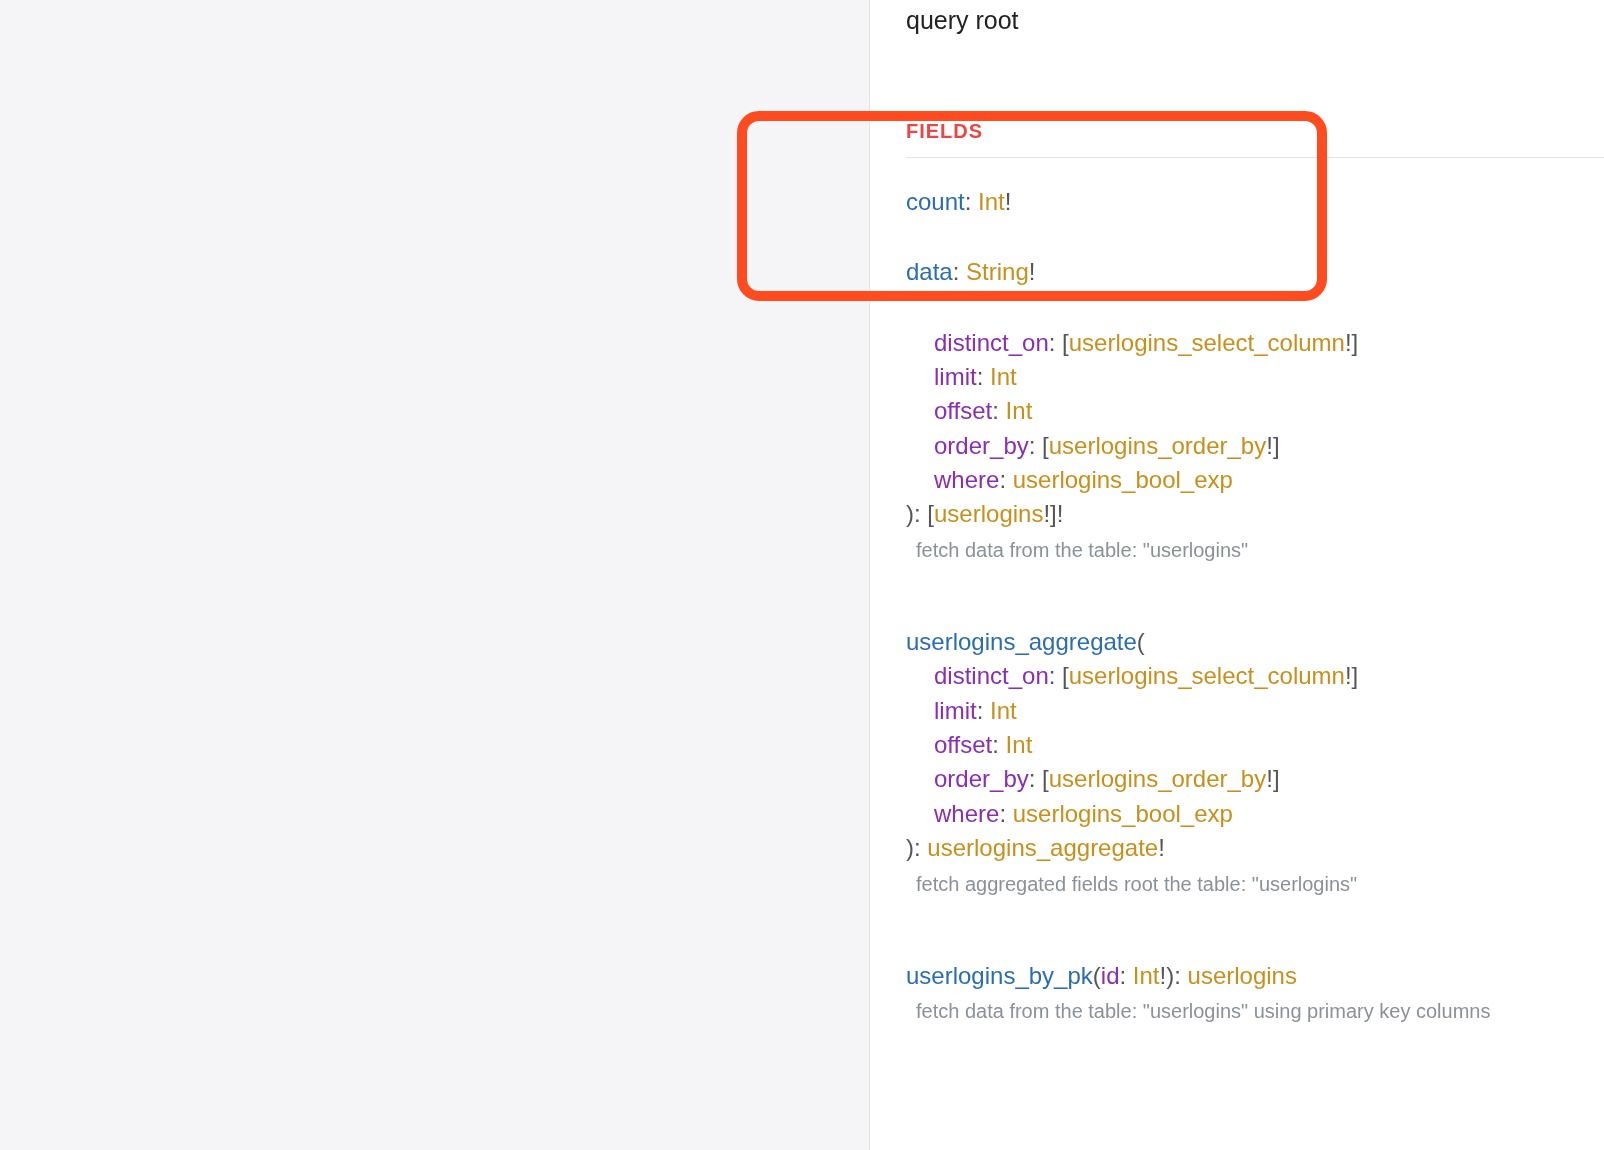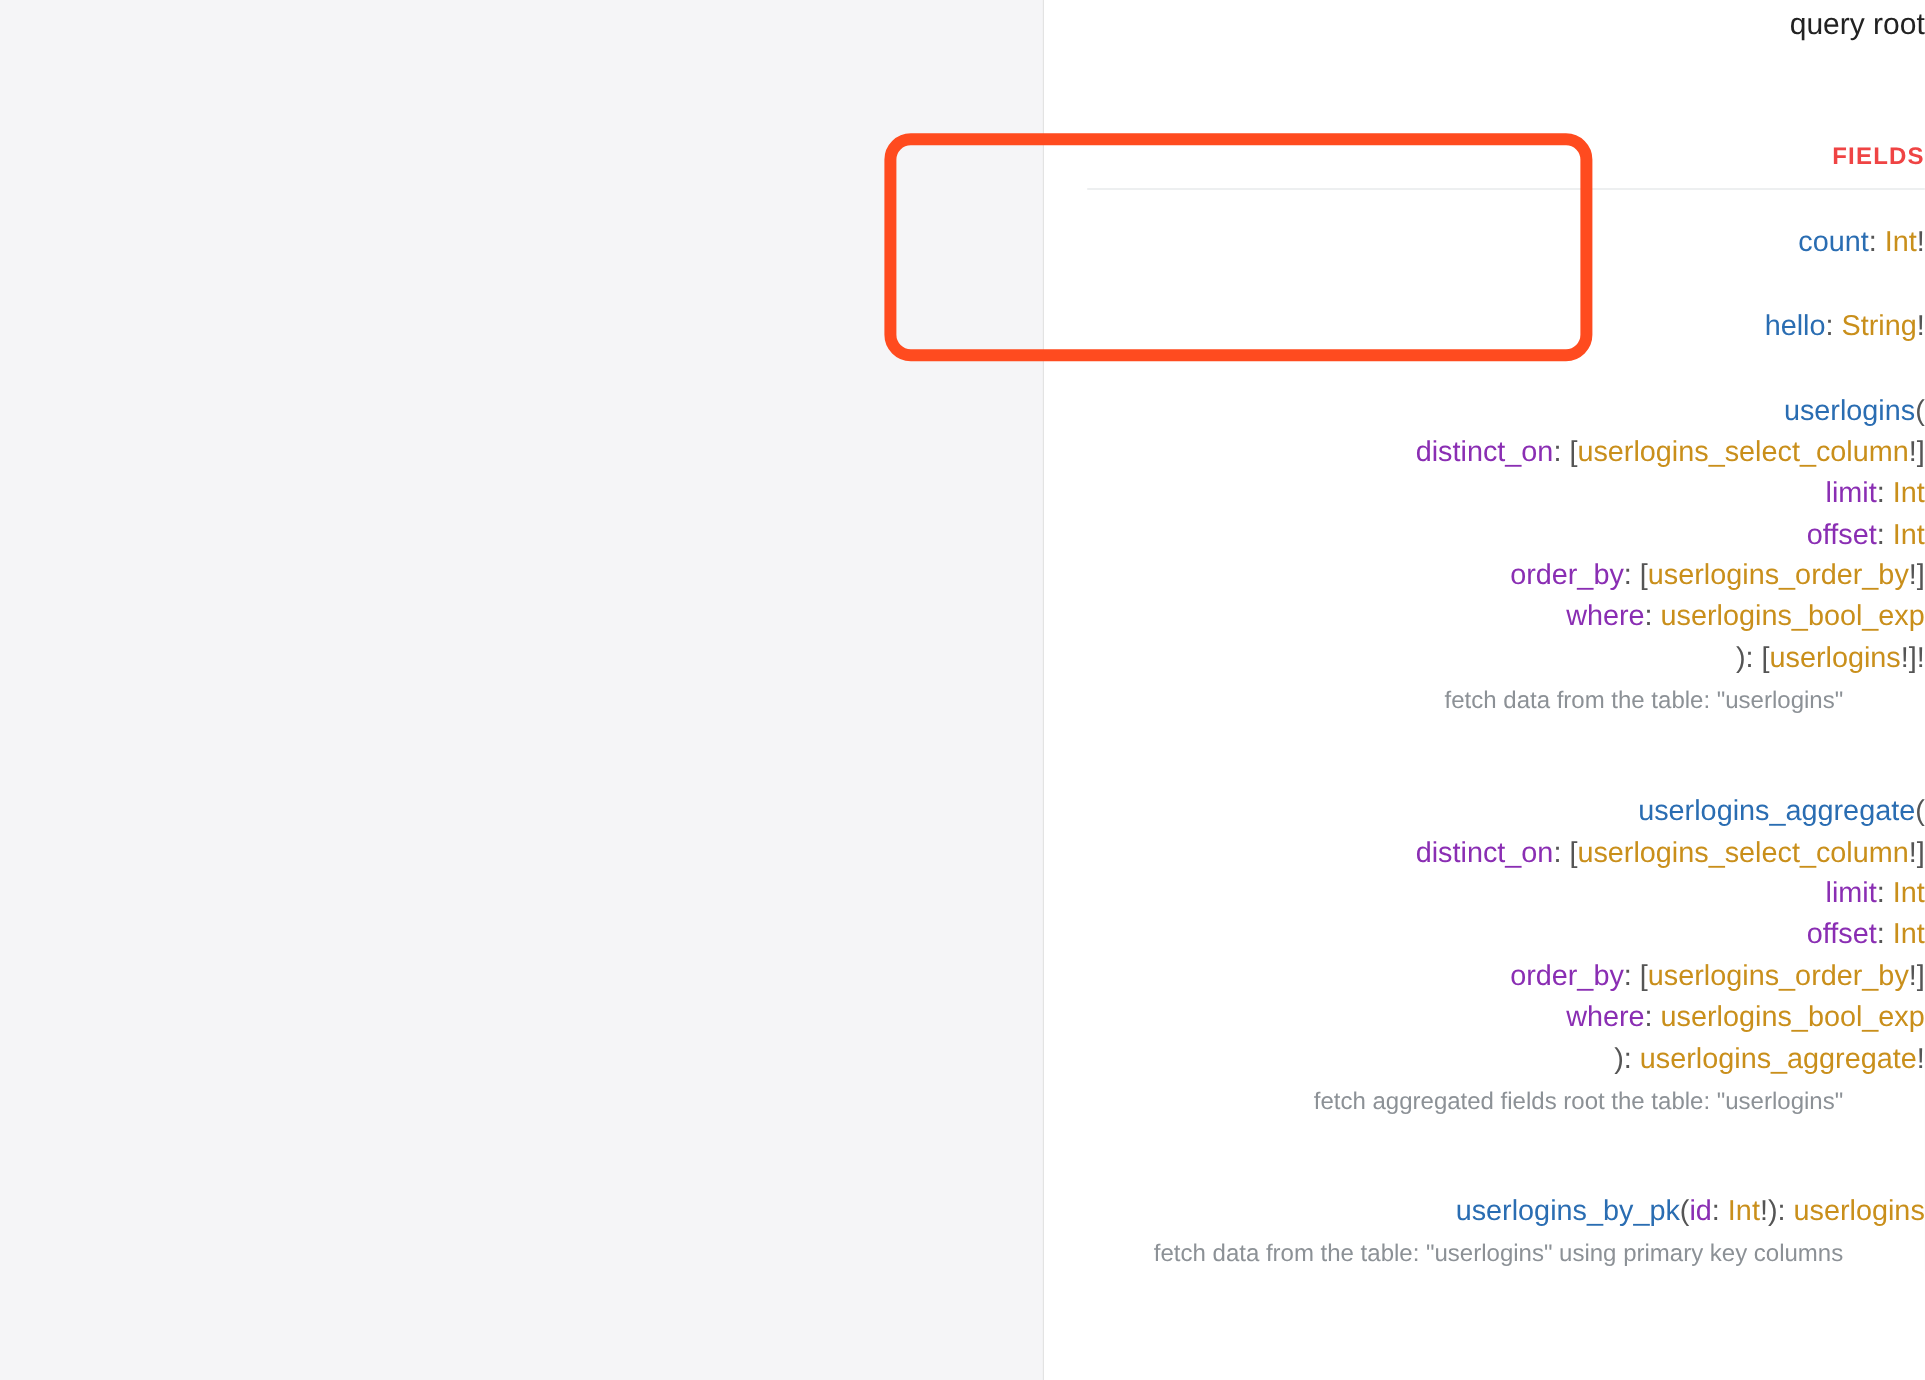--- a/index.html
+++ b/index.html
@@ -16,21 +16,20 @@
     width: 870px; height: 1150px;
     background: #f5f5f7;
     border-right: 1px solid #e3e3e3;
   }
   .right-pane {
     position: absolute;
     left: 870px; top: 0;
     width: 734px; height: 877px;
     background: #fff;
     padding: 0 0 0 36px;
-    text-align: right;
   }
   .root-desc {
     color: #222;
     font-size: 25px;
     padding-top: 4px;
     padding-bottom: 10px;
   }
   .fields-label {
     color: #ef4444;
     letter-spacing: 1px;
@@ -85,29 +84,26 @@
   <div class="fields-label">FIELDS</div>
   <hr class="divider">
 
   <div class="field-block">
     <span class="blue typelink">count</span><span class="plain">: </span><span class="gold typelink">Int</span><span class="bang">!</span>
   </div>
 
   <div class="gap-sm"></div>
 
   <div class="field-block">
-    <span class="blue typelink">hello</span><span class="plain">: </span><span class="gold typelink">String</span><span class="bang">!</span>
+    <span class="blue typelink">data</span><span class="plain">: </span><span class="gold typelink">String</span><span class="bang">!</span>
   </div>
 
   <div class="gap-sm"></div>
 
   <div class="field-block">
-    <div class="field-line">
-      <span class="blue typelink">userlogins</span><span class="plain">(</span>
-    </div>
     <div class="field-line indent">
       <span class="purple">distinct_on</span><span class="plain">: </span><span class="plain">[</span><span class="gold typelink">userlogins_select_column</span><span class="bang">!</span><span class="plain">]</span>
     </div>
     <div class="field-line indent">
       <span class="purple">limit</span><span class="plain">: </span><span class="gold typelink">Int</span>
     </div>
     <div class="field-line indent">
       <span class="purple">offset</span><span class="plain">: </span><span class="gold typelink">Int</span>
     </div>
     <div class="field-line indent">

